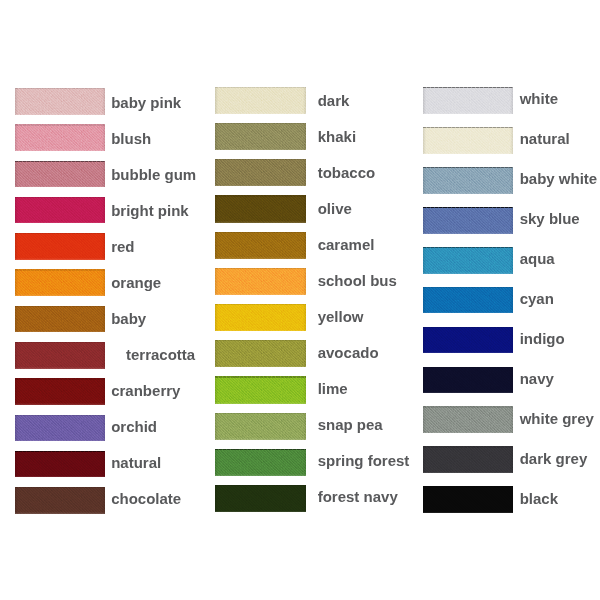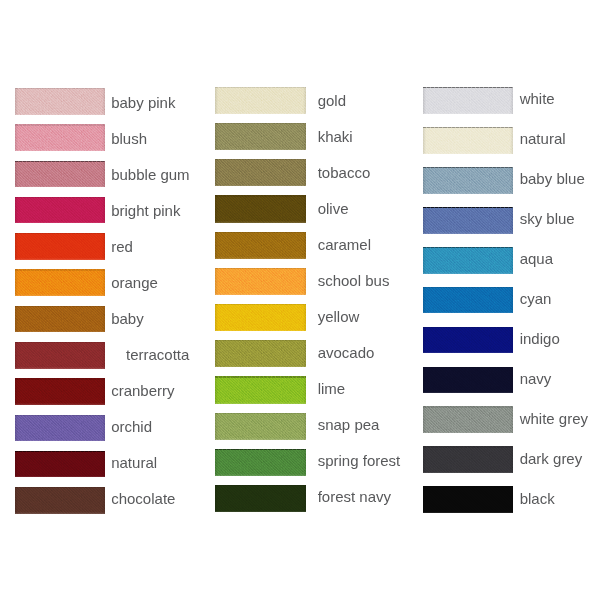--- a/index.html
+++ b/index.html
@@ -1,19 +1,19 @@
 <!DOCTYPE html>
 <html><head>
 <meta charset="utf-8">
 <title>Ribbon colour swatch chart</title>
 <style>
   html,body{margin:0;padding:0;}
   body{width:600px;height:600px;background:#ffffff;
        font-family:"Liberation Sans",sans-serif;overflow:hidden;}
-  #chart{position:absolute;left:0;top:0;width:600px;height:600px;}
+  #chart{position:absolute;left:0;top:0;width:600px;height:600px;font-weight:bold;}
   .col{position:absolute;left:0;top:0;}
   .row{position:absolute;left:0;}
   .sw{position:absolute;left:0;top:0;overflow:hidden;}
   .grain{position:absolute;left:0;top:0;mix-blend-mode:overlay;}
   .tex{position:absolute;left:0;top:0;right:0;bottom:0;
        background-image:
          repeating-linear-gradient(44deg,
             rgba(0,0,0,0.105) 0px, rgba(0,0,0,0.062) 0.45px,
             rgba(255,255,255,0.00) 0.85px,
             rgba(255,255,255,0.14) 1.25px, rgba(255,255,255,0.14) 1.5px,
@@ -194,21 +194,21 @@
     <div class="row" style="top:86.80px;height:27.20px">
       <div class="sw" style="left: 215px; width: 90.5px; height: 27.2px; background: rgb(225, 217, 177);">
         <svg class="grain" width="91" height="28" style="width: 91px; height: 28px; opacity: 1;">
             <rect width="91" height="28" filter="url(#weavegrain)"></rect>
           </svg>
         <div class="tex" style="opacity: 1;"></div>
         <div class="vign"></div>
         <div class="edge-top" style="opacity: 0.12;"></div>
         <div class="edge-bot"></div>
       </div>
-      <div class="lab" style="left:317.7px;top:6.40px">gold</div>
+      <div class="lab" style="left:317.7px;top:6.40px">dark</div>
     </div>
     <div class="row" style="top:123.00px;height:27.20px">
       <div class="sw" style="left: 215px; width: 90.5px; height: 27.2px; background: rgb(121, 118, 77);">
         <svg class="grain" width="91" height="28" style="width: 91px; height: 28px; opacity: 0.772697;">
             <rect width="91" height="28" filter="url(#weavegrain)"></rect>
           </svg>
         <div class="tex" style="opacity: 0.772697;"></div>
         <div class="vign"></div>
         <div class="edge-top" style="opacity: 0.12;"></div>
         <div class="edge-bot"></div>
@@ -364,21 +364,21 @@
     <div class="row" style="top:166.86px;height:26.80px">
       <div class="sw" style="left: 423px; width: 89.5px; height: 26.8px; background: rgb(113, 140, 163);">
         <svg class="grain" width="90" height="27" style="width: 90px; height: 27px; opacity: 0.85597;">
             <rect width="90" height="27" filter="url(#weavegrain)"></rect>
           </svg>
         <div class="tex" style="opacity: 0.85597;"></div>
         <div class="vign"></div>
         <div class="edge-top" style="opacity: 0.5;"></div>
         <div class="edge-bot"></div>
       </div>
-      <div class="lab" style="left:519.7px;top:4.54px">baby blue</div>
+      <div class="lab" style="left:519.7px;top:4.54px">baby white</div>
     </div>
     <div class="row" style="top:206.79px;height:26.80px">
       <div class="sw" style="left: 423px; width: 89.5px; height: 26.8px; background: rgb(77, 97, 155);">
         <svg class="grain" width="90" height="27" style="width: 90px; height: 27px; opacity: 0.683198;">
             <rect width="90" height="27" filter="url(#weavegrain)"></rect>
           </svg>
         <div class="tex" style="opacity: 0.683198;"></div>
         <div class="vign"></div>
         <div class="edge-top" style="opacity: 0.95;"></div>
         <div class="edge-bot"></div>

